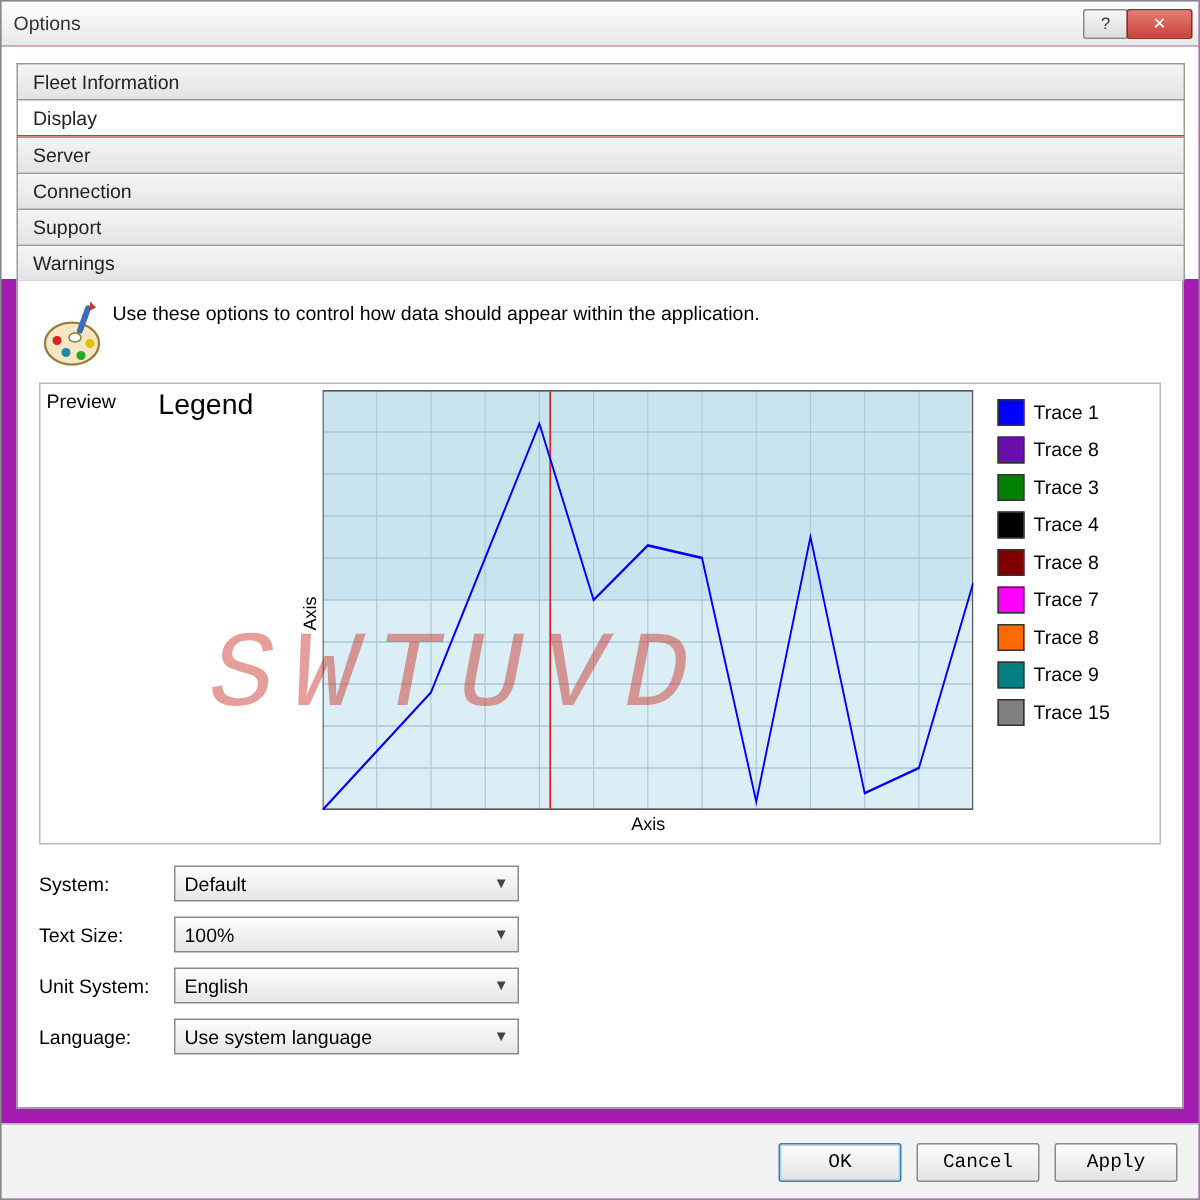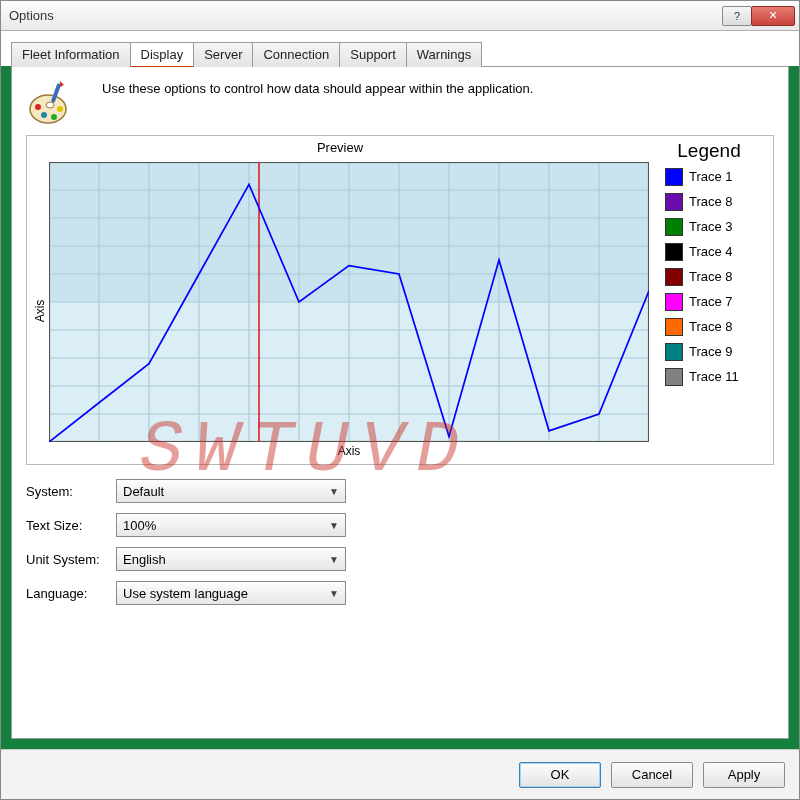--- a/index.html
+++ b/index.html
@@ -9,21 +9,21 @@
     font-size: 13px;
     background: #fff;
     width: 800px;
     height: 800px;
     overflow: hidden;
   }
   .window {
     width: 800px;
     height: 800px;
     border: 1px solid #888;
-    background: #15803d;
+    background: #a21caf;
     display: flex;
     flex-direction: column;
   }
   
   .titlebar {
     height: 30px;
     background: linear-gradient(to bottom, #fdfdfd, #e9e9e9);
     border-bottom: 1px solid #b0b0b0;
     display: flex;
     align-items: center;
@@ -54,20 +54,21 @@
     background: linear-gradient(to bottom,#e67d73,#c9433a);
     color: #fff;
     border-color: #8b2d26;
     width: 44px;
   }
   
   .tabstrip {
     display: flex;
     padding: 10px 10px 0 10px;
     background: #fff;
+    flex-direction: column;
   }
   .tab {
     padding: 4px 10px;
     border: 1px solid #9a9a9a;
     border-bottom: none;
     background: linear-gradient(to bottom,#f5f5f5,#e3e3e3);
     margin-right: -1px;
     font-size: 13px;
     color: #222;
     position: relative;
@@ -85,34 +86,34 @@
     flex: 1;
     padding: 12px 14px;
     display: flex;
     flex-direction: column;
     background: #fff;
   }
   
   .desc-row {
     display: flex;
     align-items: flex-start;
-    gap: 28px;
+    gap: 1px;
     margin-bottom: 8px;
   }
   .palette-icon {
     width: 48px; height: 48px;
     flex: 0 0 48px;
   }
   .desc-text { padding-top: 2px; }
   
   .preview-wrap {
     border: 1px solid #b8b8b8;
     padding: 4px 4px 4px 4px;
     display: flex;
-    flex-direction: column;
+    flex-direction: row;
   }
   .preview-header {
     display: flex;
   }
   .preview-header .ptitle {
     flex: 1;
     text-align: center;
     font-size: 13px;
   }
   .preview-header .ltitle {
@@ -200,21 +201,21 @@
     align-items: center;
     gap: 10px;
     padding: 0 14px;
     margin: 0 0 0 0;
   }
   .button-bar button {
     min-width: 82px;
     height: 26px;
     border: 1px solid #8a8a8a;
     background: linear-gradient(to bottom,#fdfdfd,#e3e3e3);
-    font-family: Liberation Sans, sans-serif;
+    font-family: Liberation Mono, monospace;
     font-size: 13px;
     border-radius: 2px;
   }
   .button-bar button.primary {
     border: 1px solid #3c7fb1;
     box-shadow: 0 0 0 1px #a3d3f5 inset;
   }
   .watermark {
     position: absolute;
     left: 140px; top: 410px;
@@ -341,21 +342,21 @@
             <div class="legend-item">
               <div class="swatch" style="background: rgb(255, 106, 0);"></div>
               <span>Trace 8</span>
             </div>
             <div class="legend-item">
               <div class="swatch" style="background: rgb(0, 128, 128);"></div>
               <span>Trace 9</span>
             </div>
             <div class="legend-item">
               <div class="swatch" style="background: rgb(128, 128, 128);"></div>
-              <span>Trace 11</span>
+              <span>Trace 15</span>
             </div>
           </div>
       </div>
     </div>
 
     <div class="form">
       <div class="form-row">
         <label>System:</label>
         <div class="select">
           <span>Default</span>

